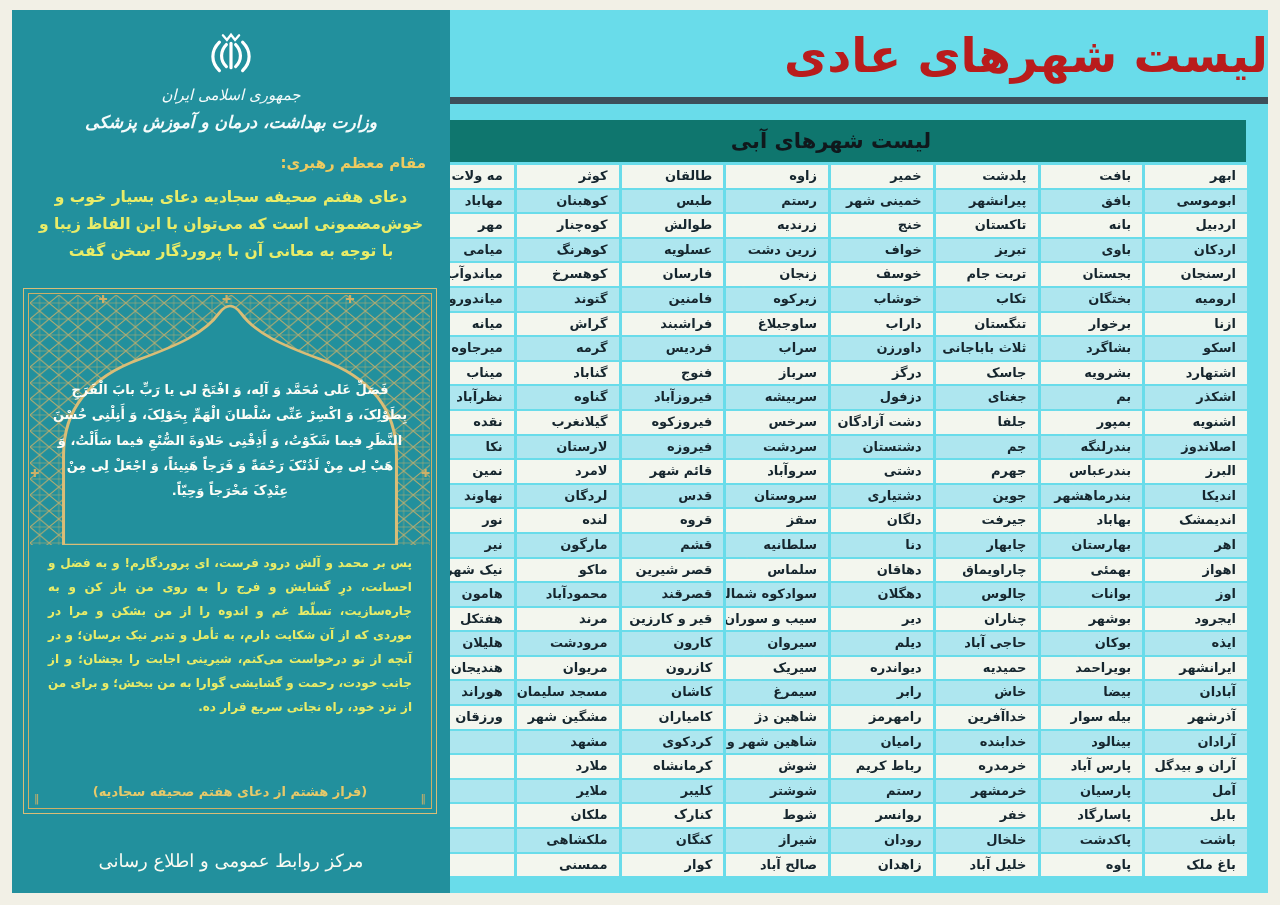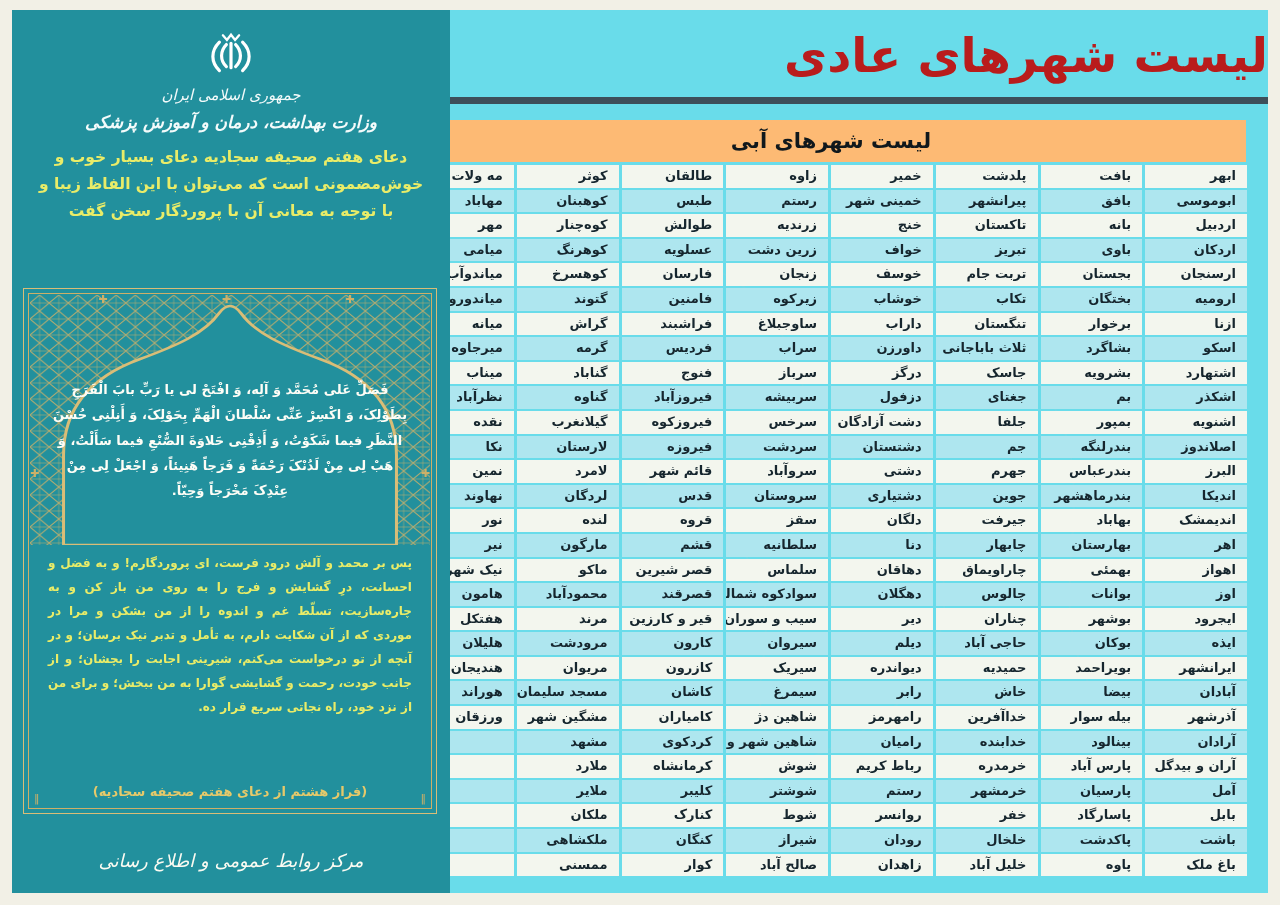--- a/index.html
+++ b/index.html
@@ -15,21 +15,21 @@
     background:#69dcea;
     overflow:hidden;
   }
   .page-title{
     margin-top:18px;text-align:right;
     font-size:47px;font-weight:900;color:#b91c1c;
     letter-spacing:-1px;
   }
   .title-rule{height:7px;background:#3d4f5a;margin-top:14px;}
   .subtitle-box{
-    margin:16px 22px 0 22px;height:42px;background:#fdba74;
+    margin:16px 22px 0 22px;height:42px;background:#0f766e;
     display:flex;align-items:center;justify-content:center;
   }
   .subtitle-box span{font-size:21px;font-weight:800;color:#10181c;}
   .table-wrap{position:relative;margin:3px 21px 0 18px;}
   .map-hint{position:absolute;inset:0;pointer-events:none;opacity:.45;}
   .city-grid{
     position:relative;
     display:grid;direction:rtl;
     grid-template-columns:repeat(8,1fr);
     gap:2px 3px;
@@ -74,21 +74,21 @@
     position:absolute;top:262px;left:24px;right:24px;
     text-align:justify;font-size:12px;font-weight:700;color:#e9ec68;line-height:2.0;
   }
   .citation{
     position:absolute;bottom:14px;left:0;right:0;text-align:center;
     font-size:13px;font-weight:700;color:#e6c96a;
   }
   .ornament{position:absolute;color:#cdb068;font-size:11px;}
   .footer-note{
     position:absolute;bottom:22px;left:0;right:0;text-align:center;
-    font-family:"DejaVu Serif", serif;font-style:italic;
+    font-family:"DejaVu Serif", serif;
     font-size:18px;color:#fbfbf2;
   }
 </style>
 </head>
 <body>
 
 <div class="main-panel">
   <div class="page-title">لیست شهرهای عادی</div>
   <div class="title-rule"></div>
   <div class="subtitle-box">
@@ -345,20 +345,21 @@
       <path d="M36 16 L43 24 L50 15 L57 24 L64 16" stroke-width="4"></path>
       <path d="M50 30 L50 72"></path>
       <path d="M42 32 C31 43 31 60 42 70"></path>
       <path d="M58 32 C69 43 69 60 58 70"></path>
       <path d="M30 28 C15 43 15 62 30 77"></path>
       <path d="M70 28 C85 43 85 62 70 77"></path>
     </g>
   </svg>
   <div class="gov1">جمهوری اسلامی ایران</div>
   <div class="gov2">وزارت بهداشت، درمان و آموزش پزشکی</div>
+  <div class="leader-heading">مقام معظم رهبری:</div>
   <div class="leader-quote">دعای هفتم صحیفه سجادیه دعای بسیار خوب و خوش‌مضمونی است که می‌توان با این الفاظ زیبا و با توجه به معانی آن با پروردگار سخن گفت</div>
 
   <div class="prayer-frame">
     <div class="inner"></div>
 
     <svg class="arch-svg" viewBox="0 0 334 250" preserveAspectRatio="none">
       <defs>
         <pattern id="lat" width="16" height="16" patternUnits="userSpaceOnUse">
           <path d="M0 8 L8 0 L16 8 L8 16 Z" fill="none" stroke="#cdb068" stroke-width="1"></path>
           <path d="M8 0 L8 16 M0 8 L16 8" fill="none" stroke="#cdb068" stroke-width="0.5"></path>

